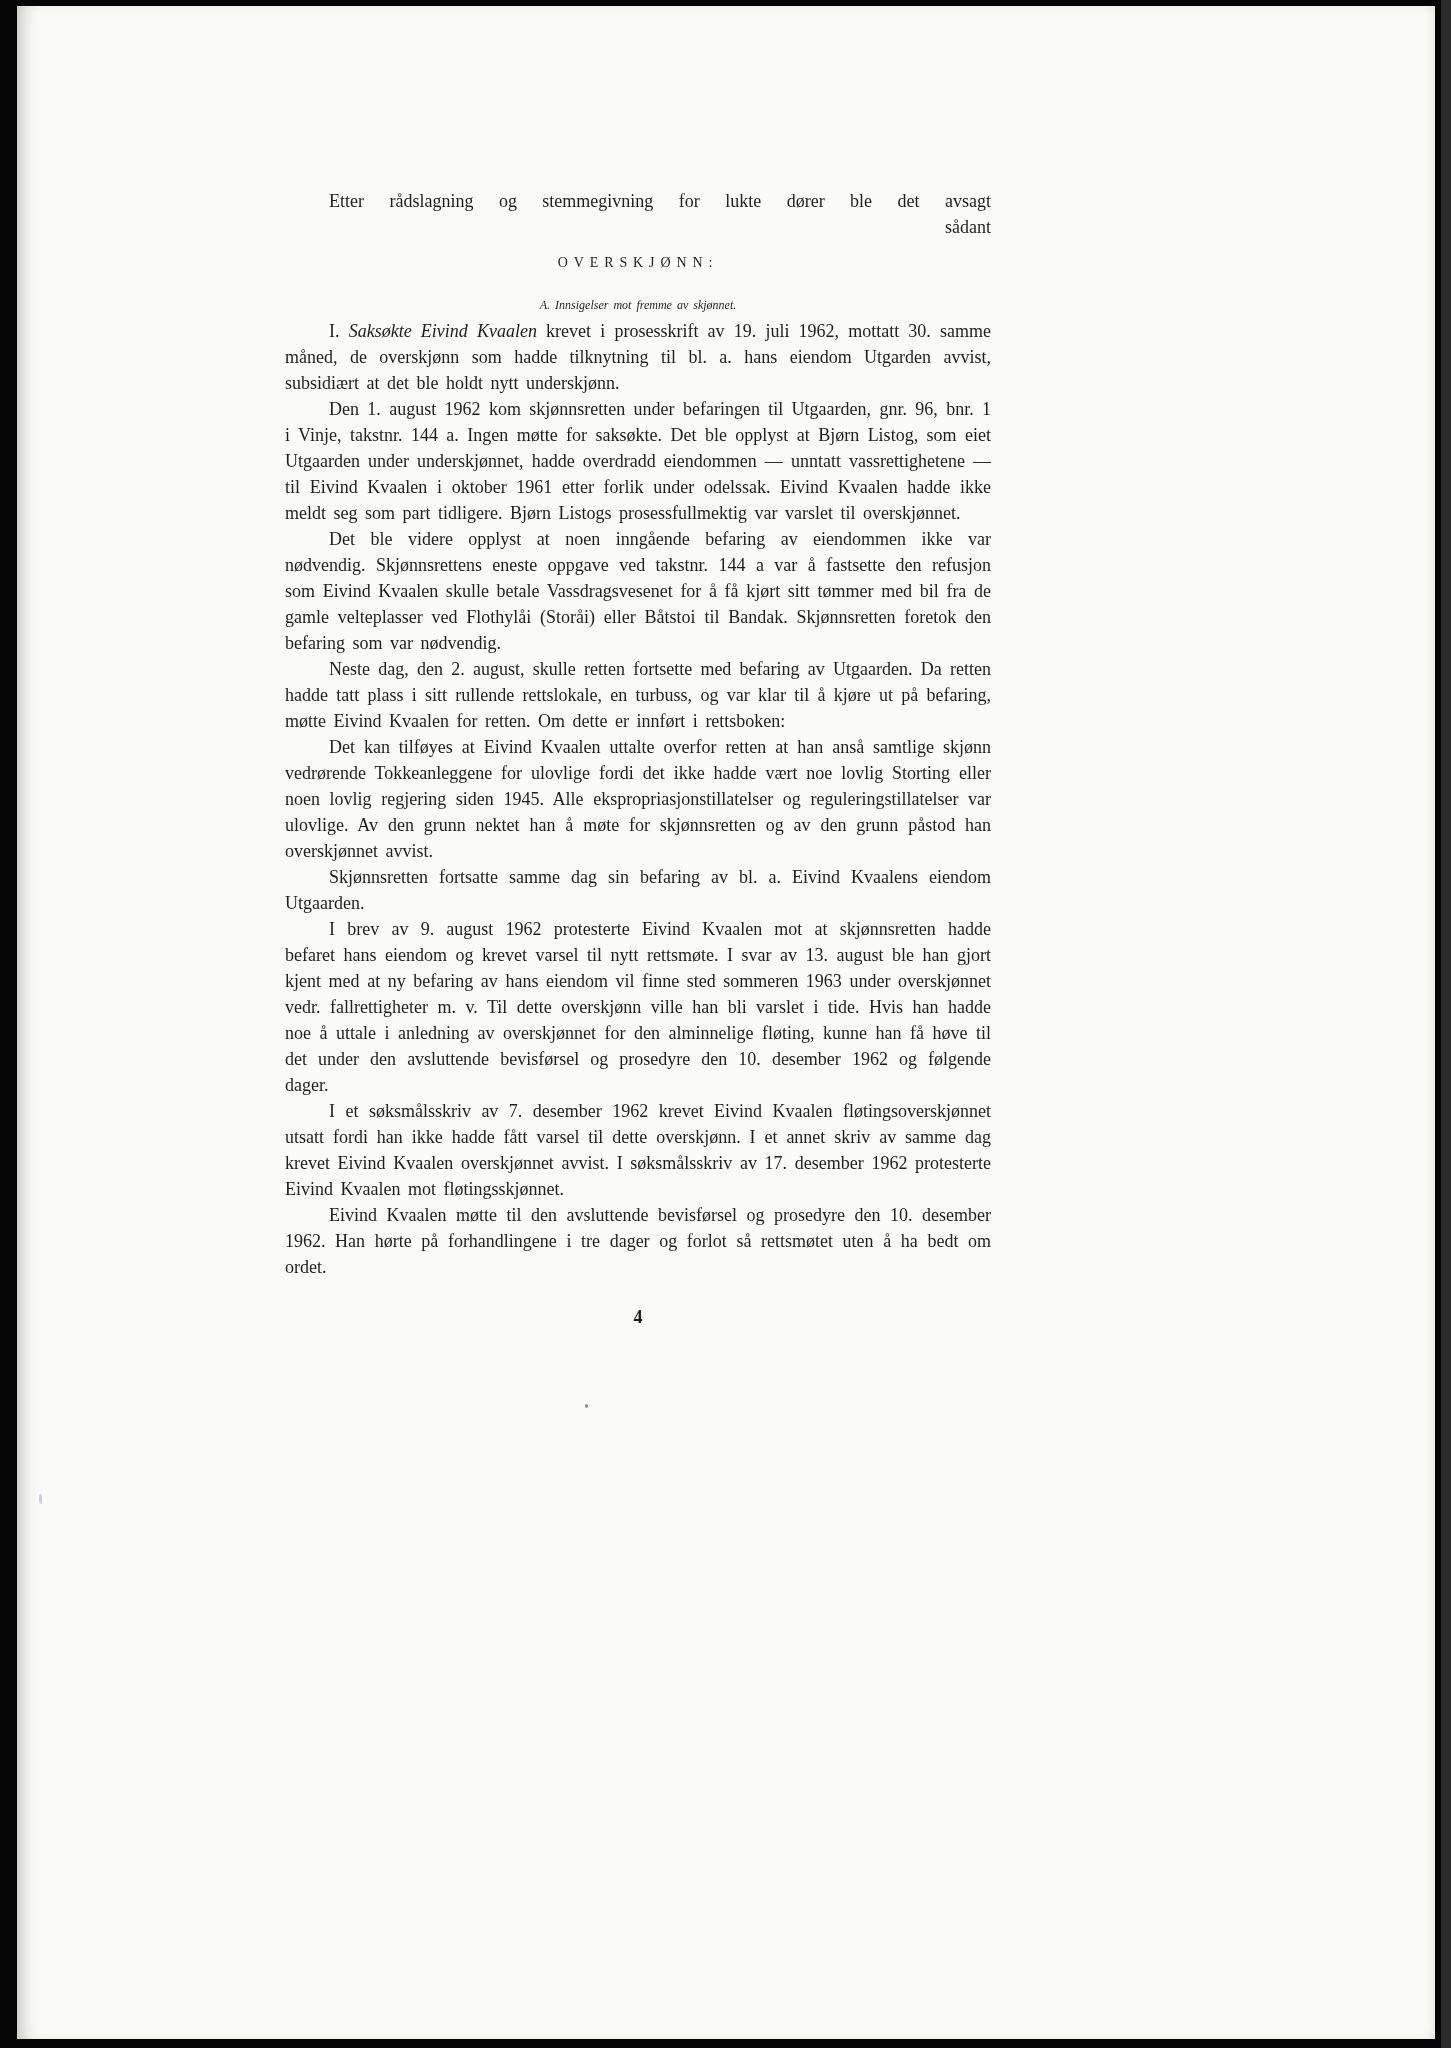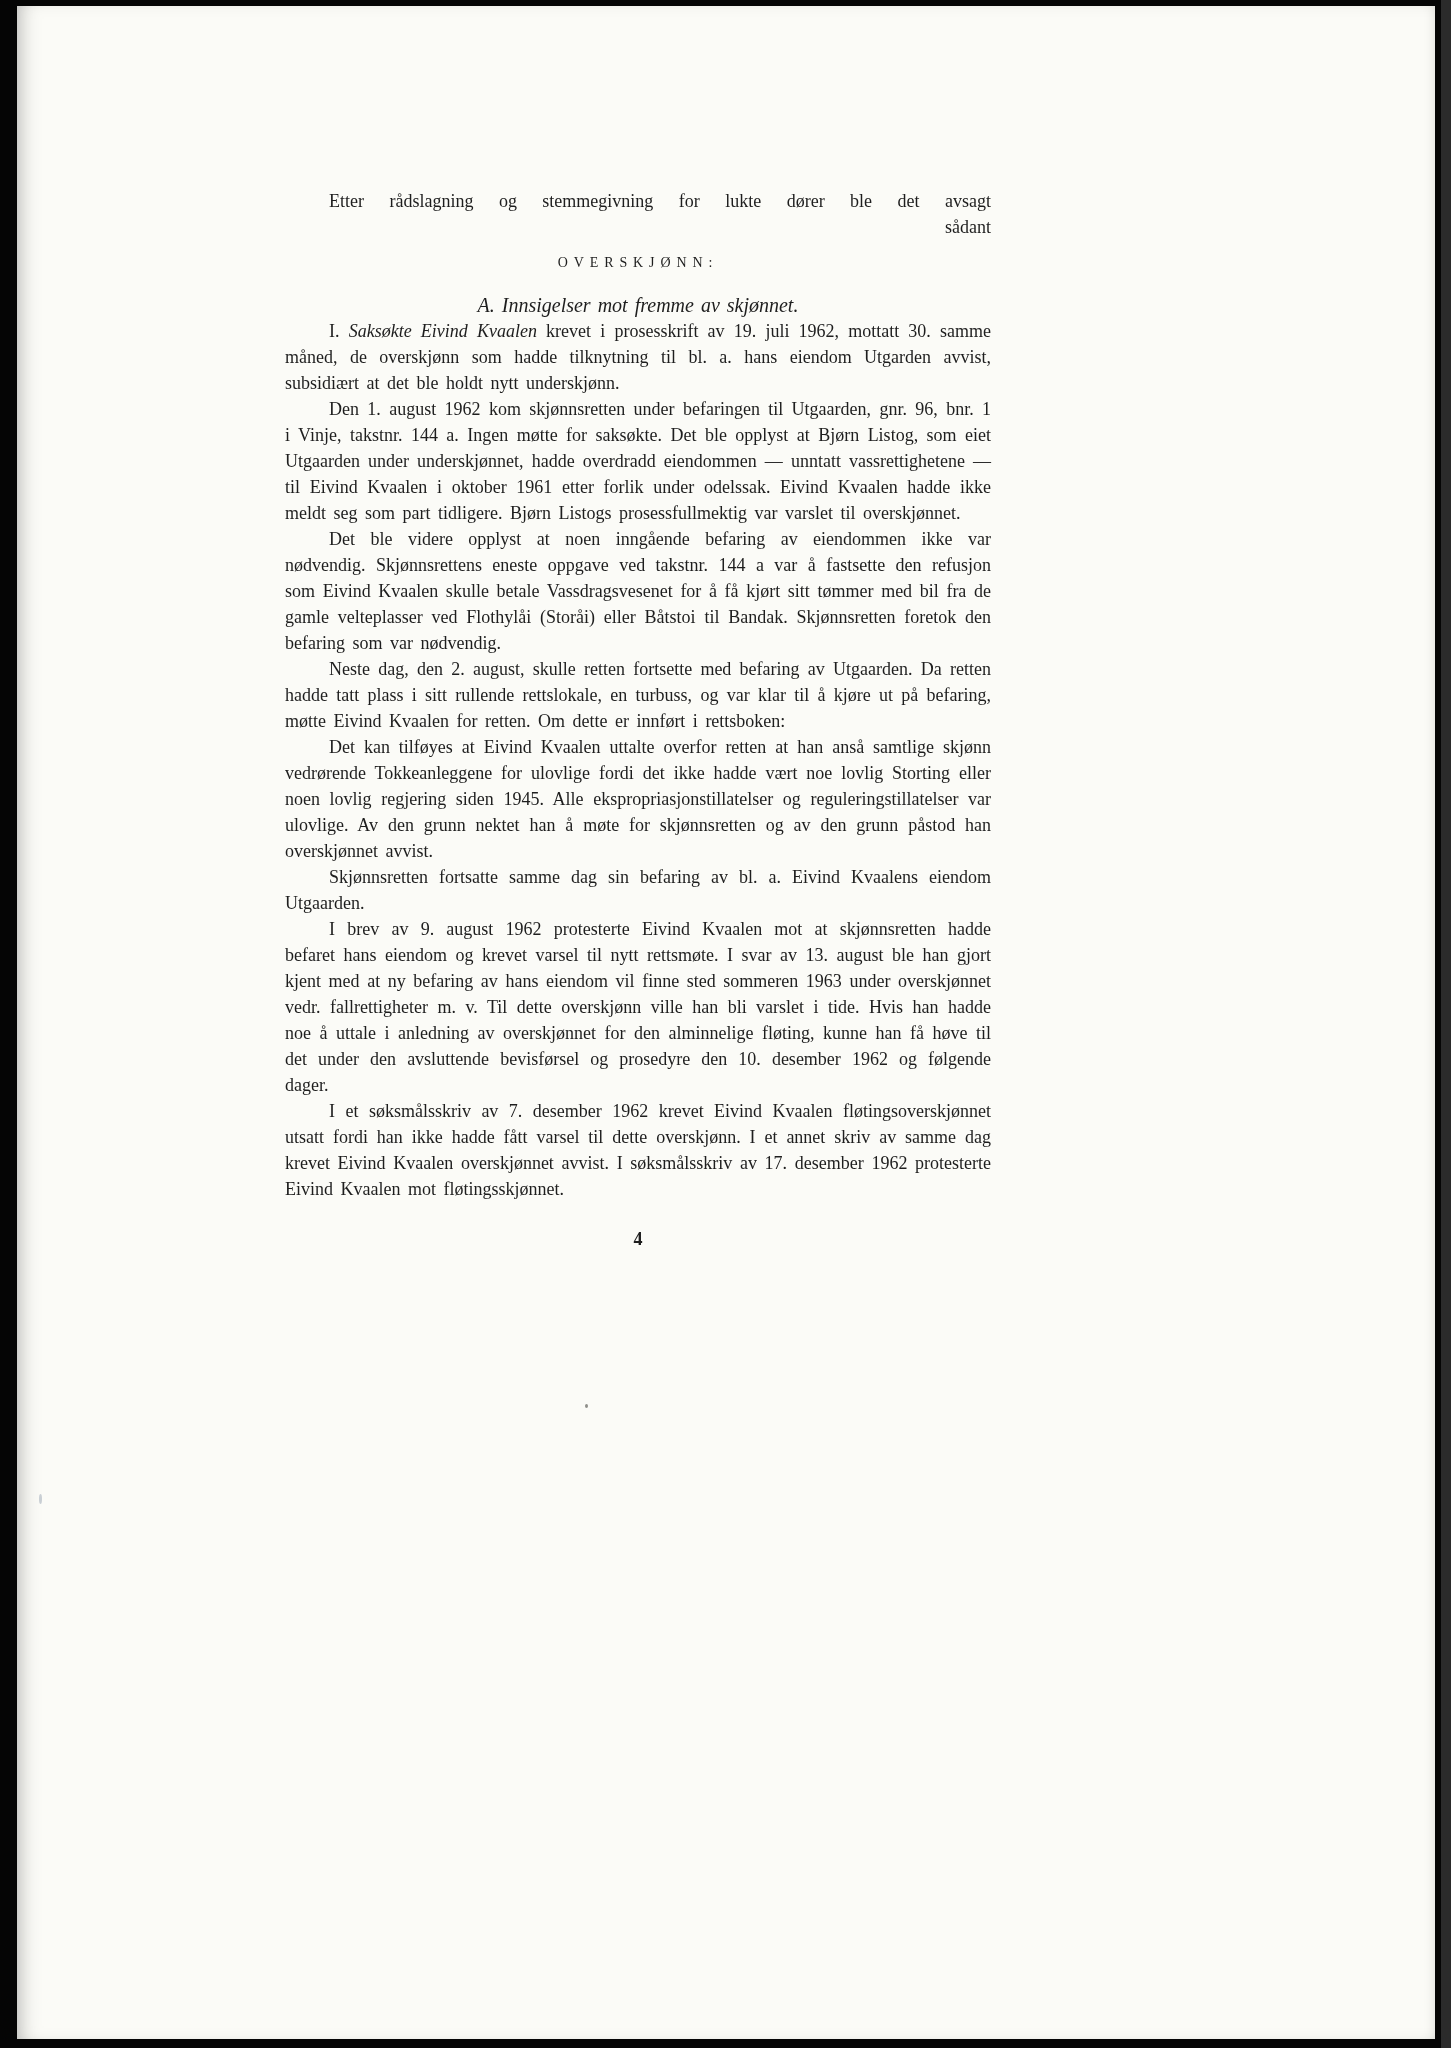--- a/index.html
+++ b/index.html
@@ -44,21 +44,21 @@
   .main-heading {
     margin: 10px 0 14px 0;
     font-size: 14px;
     font-weight: normal;
     letter-spacing: 0.42em;
     text-align: center;
     text-indent: 0;
   }
   .section-heading {
     margin: 16px 0 0 0;
-    font-size: 20px;
+    font-size: 12px;
     font-weight: normal;
     font-style: italic;
     text-align: center;
     text-indent: 0;
     word-spacing: 2px;
   }
   .para {
     margin: 0;
     text-indent: 44px;
   }
@@ -92,20 +92,21 @@
 
       <p class="para"><span>I. </span><i>Saksøkte Eivind Kvaalen</i><span> krevet i prosesskrift av 19. juli 1962, mottatt 30. samme måned, de overskjønn som hadde tilknytning til bl. a. hans eiendom Utgarden avvist, subsidiært at det ble holdt nytt underskjønn.</span></p>
 
       <p class="para">Den 1. august 1962 kom skjønnsretten under befaringen til Utgaarden, gnr. 96, bnr. 1 i Vinje, takstnr. 144 a. Ingen møtte for saksøkte. Det ble opplyst at Bjørn Listog, som eiet Utgaarden under underskjønnet, hadde overdradd eiendommen — unntatt vassrettighetene — til Eivind Kvaalen i oktober 1961 etter forlik under odelssak. Eivind Kvaalen hadde ikke meldt seg som part tidligere. Bjørn Listogs prosessfullmektig var varslet til overskjønnet.</p>
       <p class="para">Det ble videre opplyst at noen inngående befaring av eiendommen ikke var nødvendig. Skjønnsrettens eneste oppgave ved takstnr. 144 a var å fastsette den refusjon som Eivind Kvaalen skulle betale Vassdragsvesenet for å få kjørt sitt tømmer med bil fra de gamle velteplasser ved Flothylåi (Storåi) eller Båtstoi til Bandak. Skjønnsretten foretok den befaring som var nødvendig.</p>
       <p class="para">Neste dag, den 2. august, skulle retten fortsette med befaring av Utgaarden. Da retten hadde tatt plass i sitt rullende rettslokale, en turbuss, og var klar til å kjøre ut på befaring, møtte Eivind Kvaalen for retten. Om dette er innført i rettsboken:</p>
       <p class="para">Det kan tilføyes at Eivind Kvaalen uttalte overfor retten at han anså samtlige skjønn vedrørende Tokkeanleggene for ulovlige fordi det ikke hadde vært noe lovlig Storting eller noen lovlig regjering siden 1945. Alle ekspropriasjonstillatelser og reguleringstillatelser var ulovlige. Av den grunn nektet han å møte for skjønnsretten og av den grunn påstod han overskjønnet avvist.</p>
       <p class="para">Skjønnsretten fortsatte samme dag sin befaring av bl. a. Eivind Kvaalens eiendom Utgaarden.</p>
       <p class="para">I brev av 9. august 1962 protesterte Eivind Kvaalen mot at skjønnsretten hadde befaret hans eiendom og krevet varsel til nytt rettsmøte. I svar av 13. august ble han gjort kjent med at ny befaring av hans eiendom vil finne sted sommeren 1963 under overskjønnet vedr. fallrettigheter m. v. Til dette overskjønn ville han bli varslet i tide. Hvis han hadde noe å uttale i anledning av overskjønnet for den alminnelige fløting, kunne han få høve til det under den avsluttende bevisførsel og prosedyre den 10. desember 1962 og følgende dager.</p>
       <p class="para">I et søksmålsskriv av 7. desember 1962 krevet Eivind Kvaalen fløtingsoverskjønnet utsatt fordi han ikke hadde fått varsel til dette overskjønn. I et annet skriv av samme dag krevet Eivind Kvaalen overskjønnet avvist. I søksmålsskriv av 17. desember 1962 protesterte Eivind Kvaalen mot fløtingsskjønnet.</p>
+      <p class="para">Eivind Kvaalen møtte til den avsluttende bevisførsel og prosedyre den 10. desember 1962. Han hørte på forhandlingene i tre dager og forlot så rettsmøtet uten å ha bedt om ordet.</p>
 
       <div class="page-number">4</div>
 
     </div>
 
     <div class="speck speck-1"></div>
     <div class="speck speck-2"></div>
 
   </div>
 </div>

